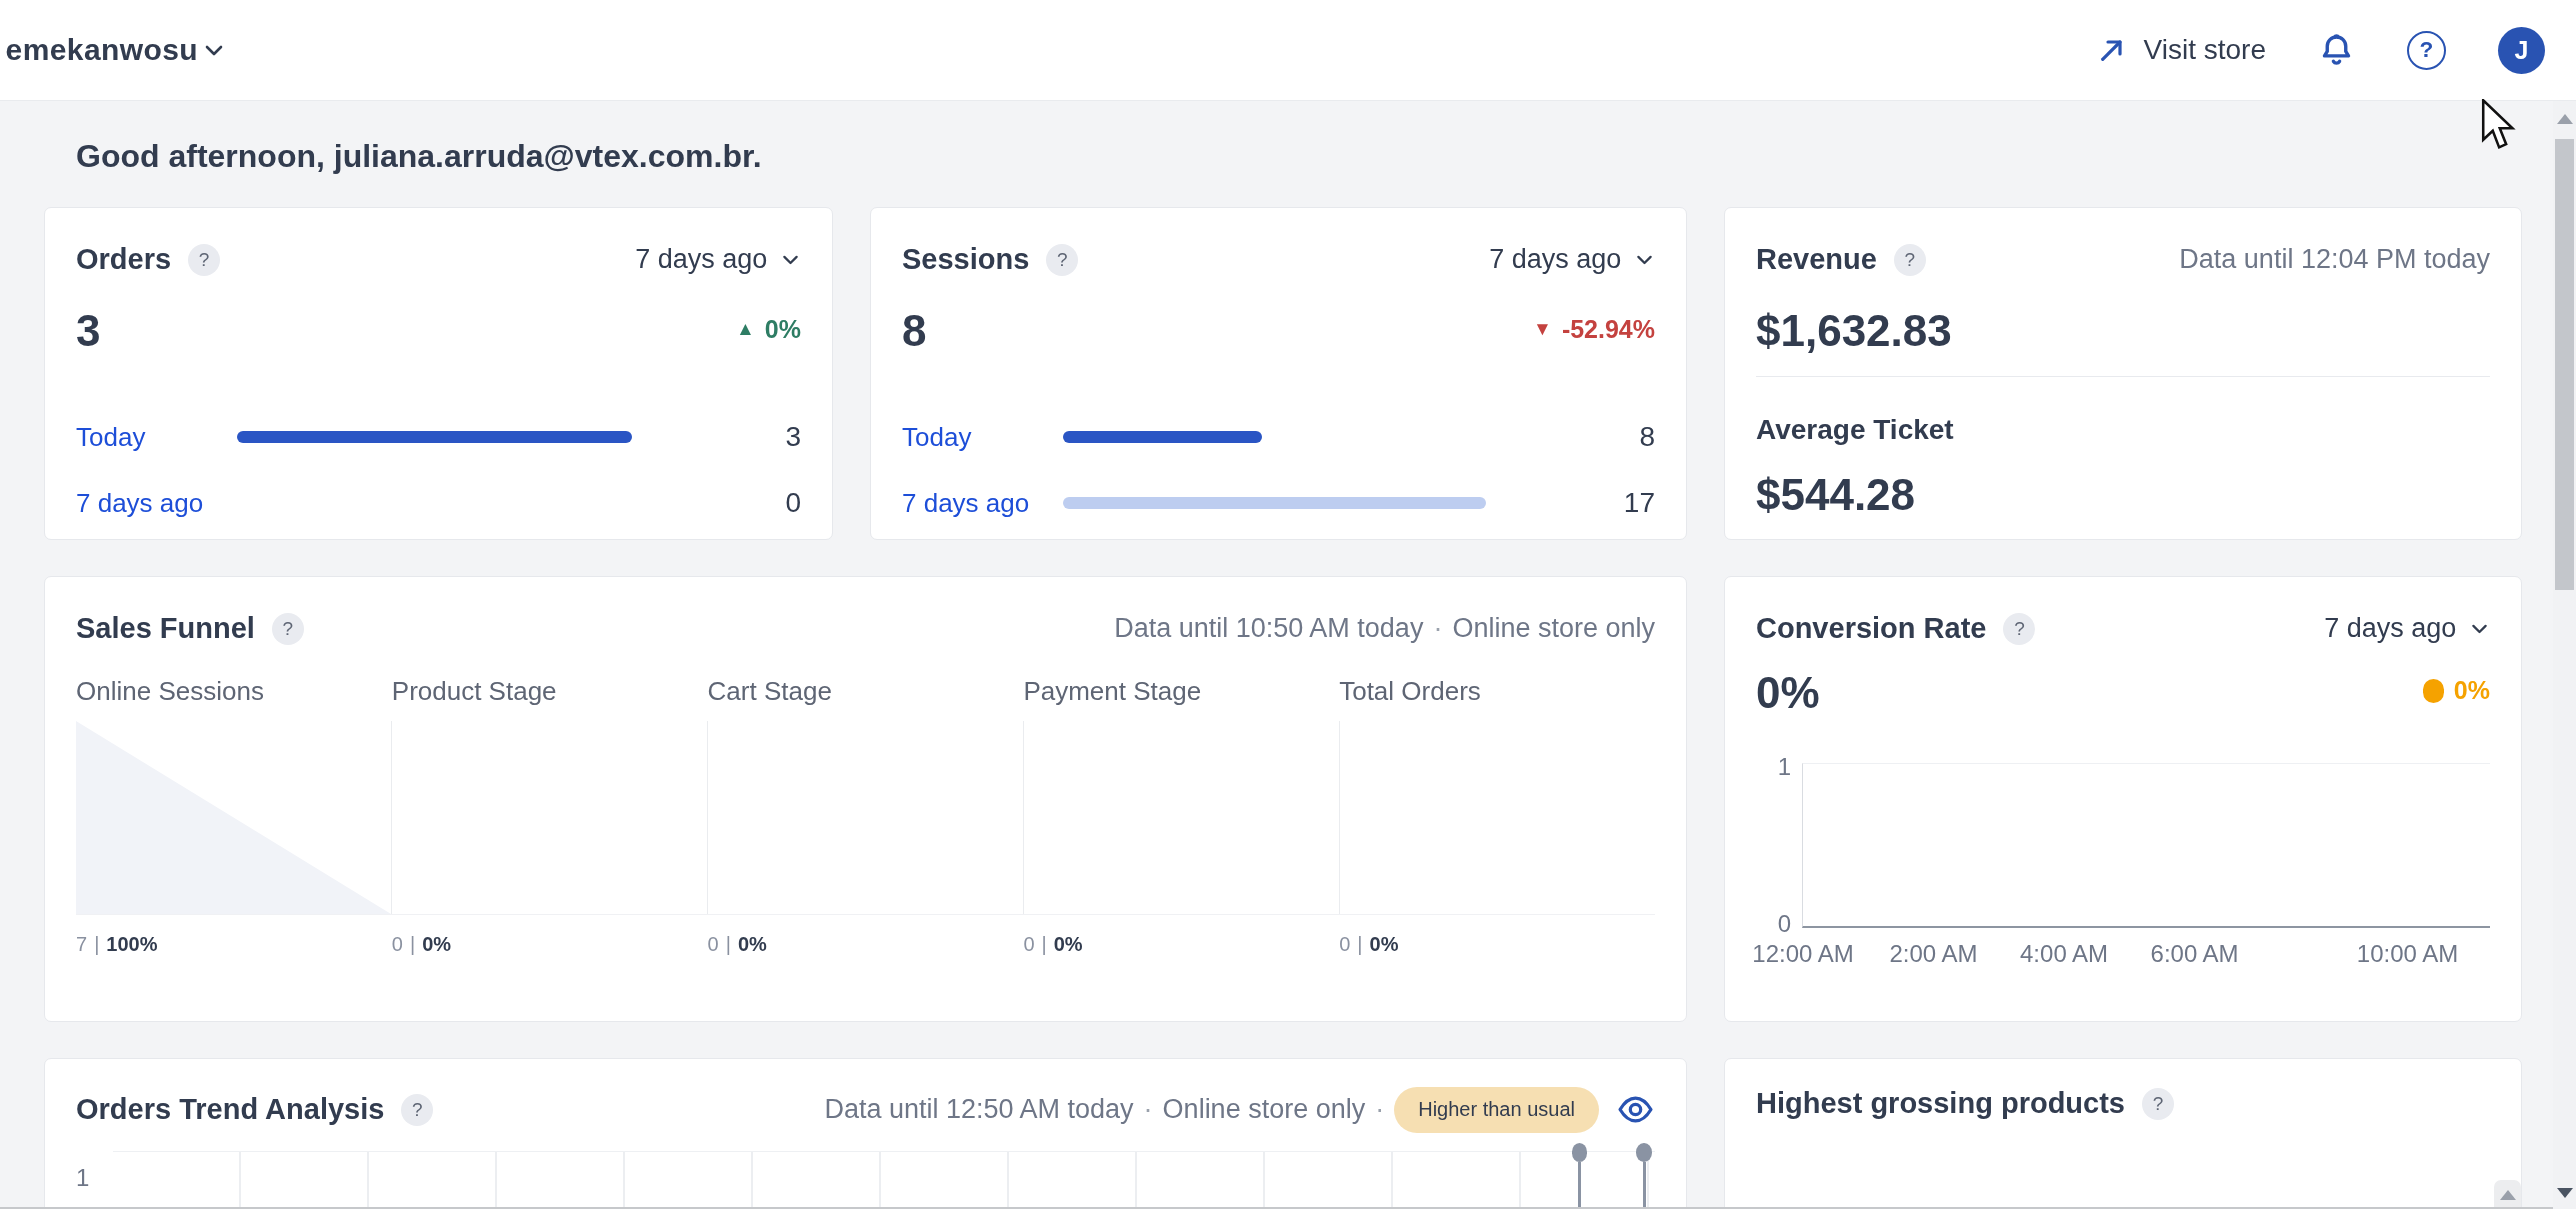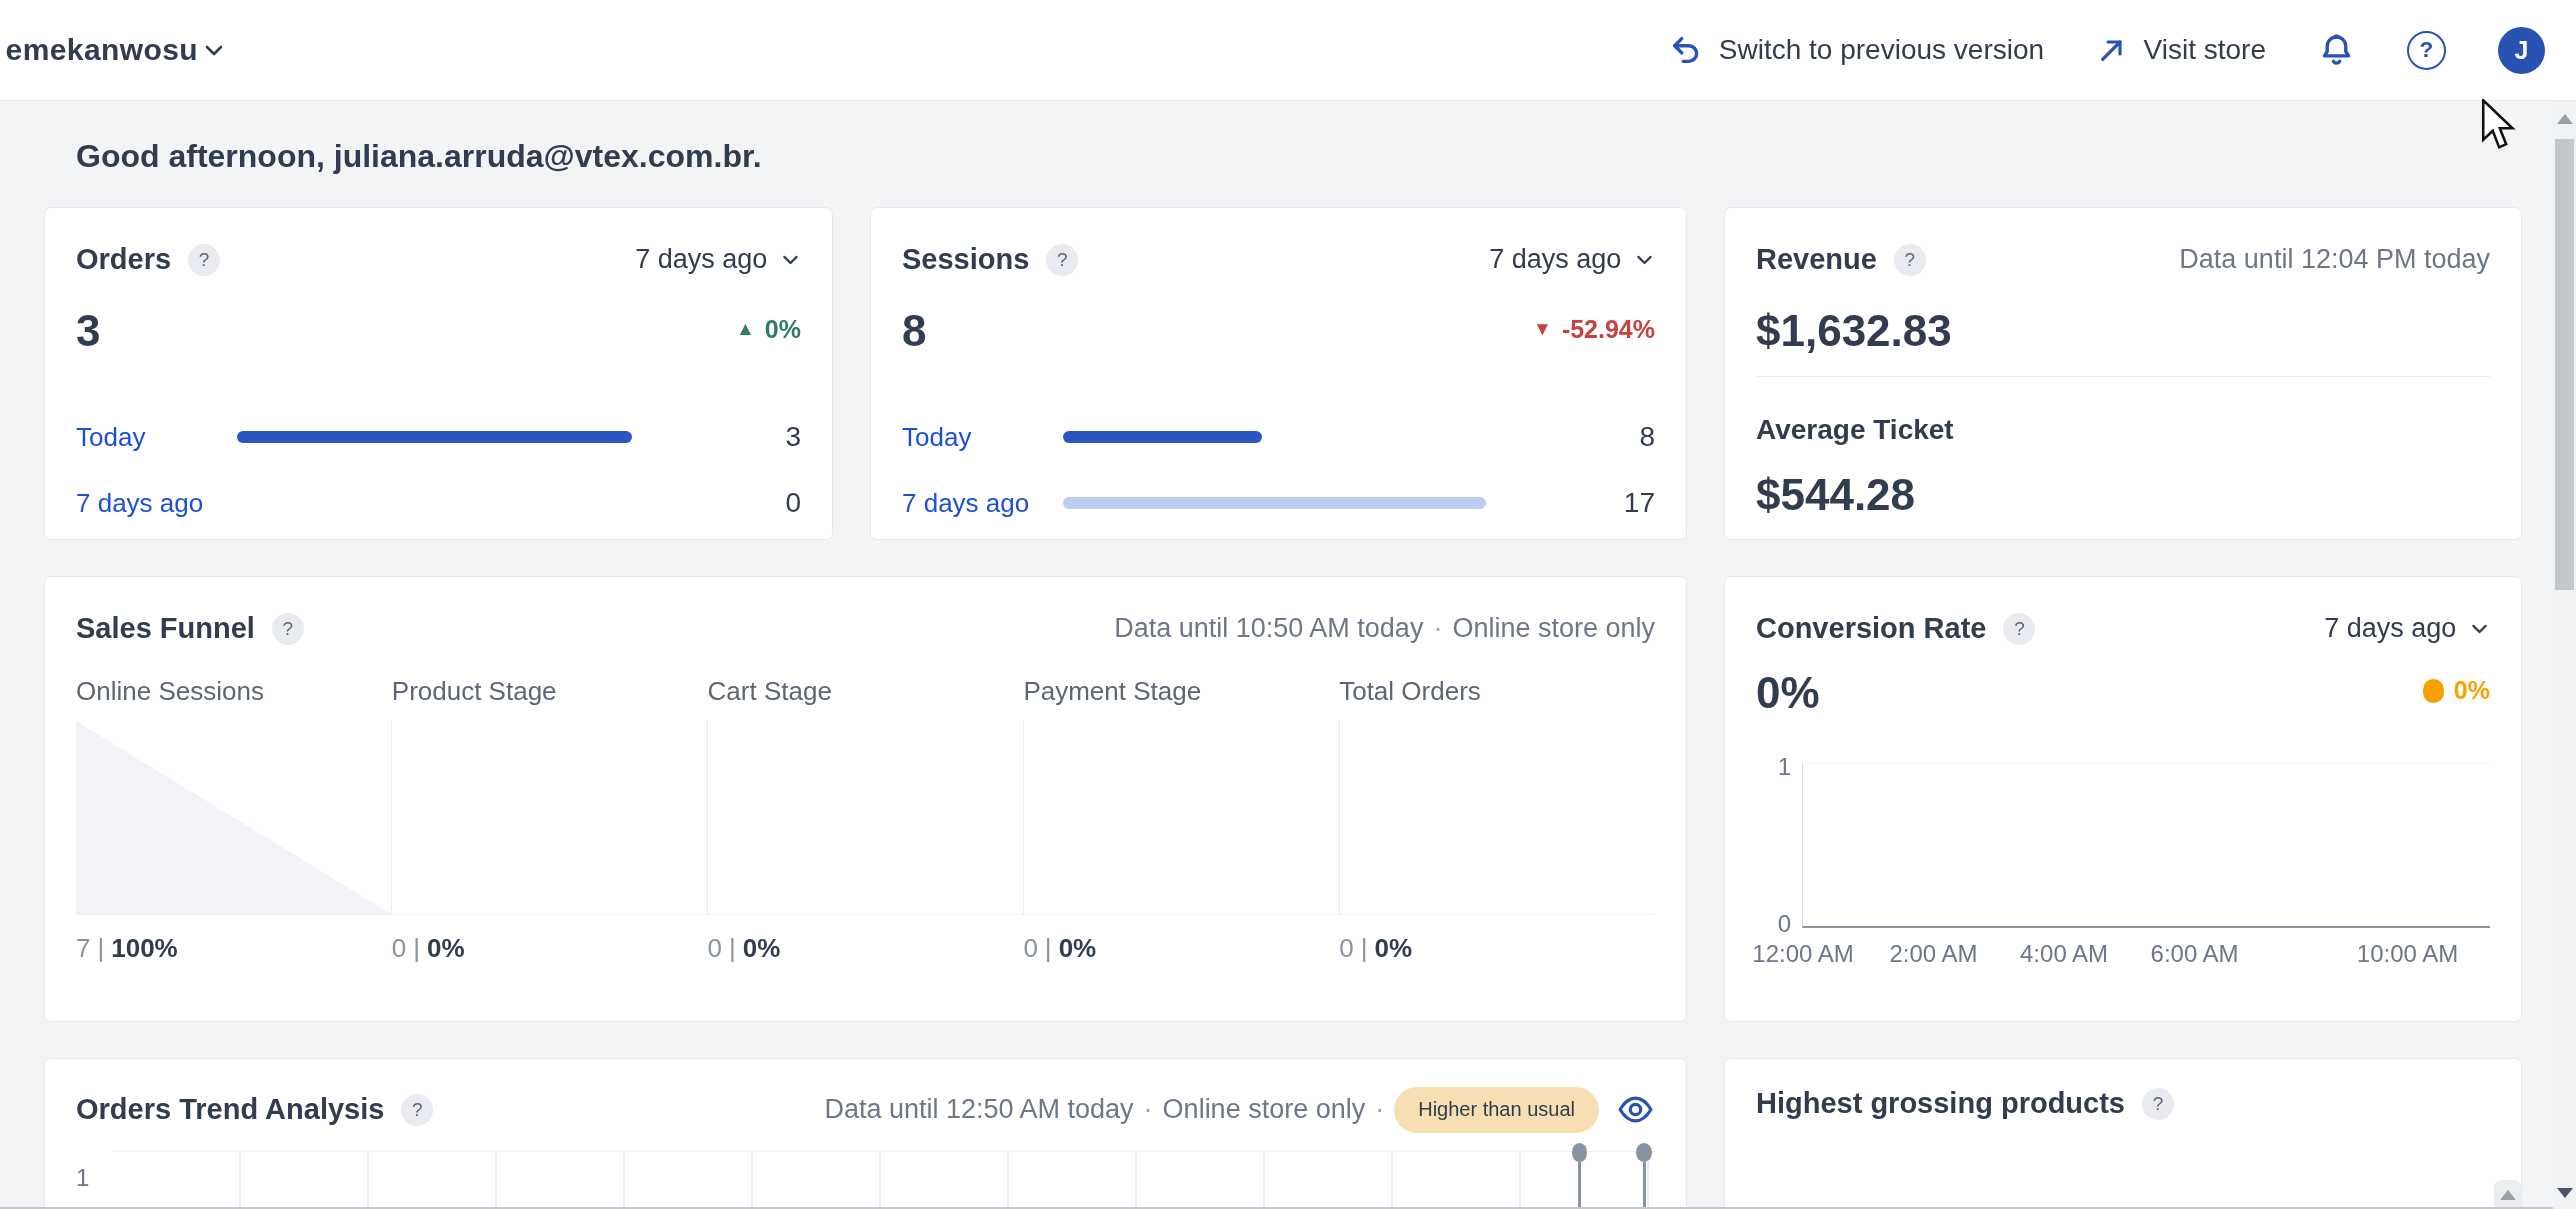--- a/index.html
+++ b/index.html
@@ -85,21 +85,21 @@
   .sub-label { font-size: 28px; font-weight: 600; margin-top: 37px; }
   
   .stage-labels { display: flex; margin-top: 31px; }
   .stage-labels span { flex: 1; font-size: 26px; color: #5E6574; }
   .funnel-plot { display: flex; margin-top: 14px; height: 194px; border-bottom: 1.4px solid #F0F1F4; }
   .stage-cell { flex: 1; position: relative; }
   .stage-cell + .stage-cell { border-left: 1.4px solid #EAECEF; }
   .funnel-tri { position: absolute; inset: 0; background: #F1F3F8;
     clip-path: polygon(0 0, 100% 100%, 0 100%); }
   .stage-values { display: flex; margin-top: 18.3px; }
-  .stage-values .sv { flex: 1; font-size: 26px; }
+  .stage-values .sv { flex: 1; font-size: 20px; }
   .sv .cnt { color: #8A91A0; }
   .sv .pipe { color: #8A91A0; margin: 0 7px; }
   .sv .pct { font-weight: 700; color: #323C4F; }
   
   .chart { display: flex; margin-top: 45px; }
   .yaxis { position: relative; width: 35px; margin-right: 11.3px; }
   .yaxis span { position: absolute; right: 0; font-size: 24px; color: #6E7687; }
   .yaxis .yt { top: -10px; } .yaxis .yb { bottom: -10px; }
   .plot {
     flex: 1; height: 165px; position: relative;
@@ -144,27 +144,20 @@
 
 <header class="topbar">
   <div class="account">
     <span class="account-name">emekanwosu</span>
     <svg class="icon-svg" width="24" height="24" viewBox="0 0 24 24" fill="none" stroke="#323C4F" stroke-width="2.6" stroke-linecap="round" stroke-linejoin="round">
         <polyline points="5,9 12,16 19,9"></polyline>
       </svg>
   </div>
   <div class="tb-actions">
     <div class="tb-item">
-      <svg class="icon-svg" width="34" height="34" viewBox="0 0 24 24" fill="none" stroke="#2953B2" stroke-width="2.4" stroke-linecap="round" stroke-linejoin="round">
-          <path d="M9 4 L4 9 L9 14"></path>
-          <path d="M4 9 H14 a5.5 5.5 0 0 1 0 11 H10"></path>
-        </svg>
-      <span class="tb-label">Switch to previous version</span>
-    </div>
-    <div class="tb-item">
       <svg class="icon-svg" width="32" height="32" viewBox="0 0 24 24" fill="none" stroke="#2953B2" stroke-width="2.4" stroke-linecap="round" stroke-linejoin="round">
           <path d="M5 19 L18 6"></path>
           <path d="M9 6 H18 V15"></path>
         </svg>
       <span class="tb-label">Visit store</span>
     </div>
     <div class="tb-item">
       <svg class="icon-svg" width="37" height="37" viewBox="0 0 24 24" fill="none" stroke="#2953B2" stroke-width="2.2" stroke-linecap="round" stroke-linejoin="round">
           <path d="M12 3.2 a6 6 0 0 1 6 6 v3.4 l1.8 2.9 H4.2 L6 12.6 v-3.4 a6 6 0 0 1 6-6 Z"></path>
           <path d="M10 19 a2.3 2.3 0 0 0 4 0"></path>

